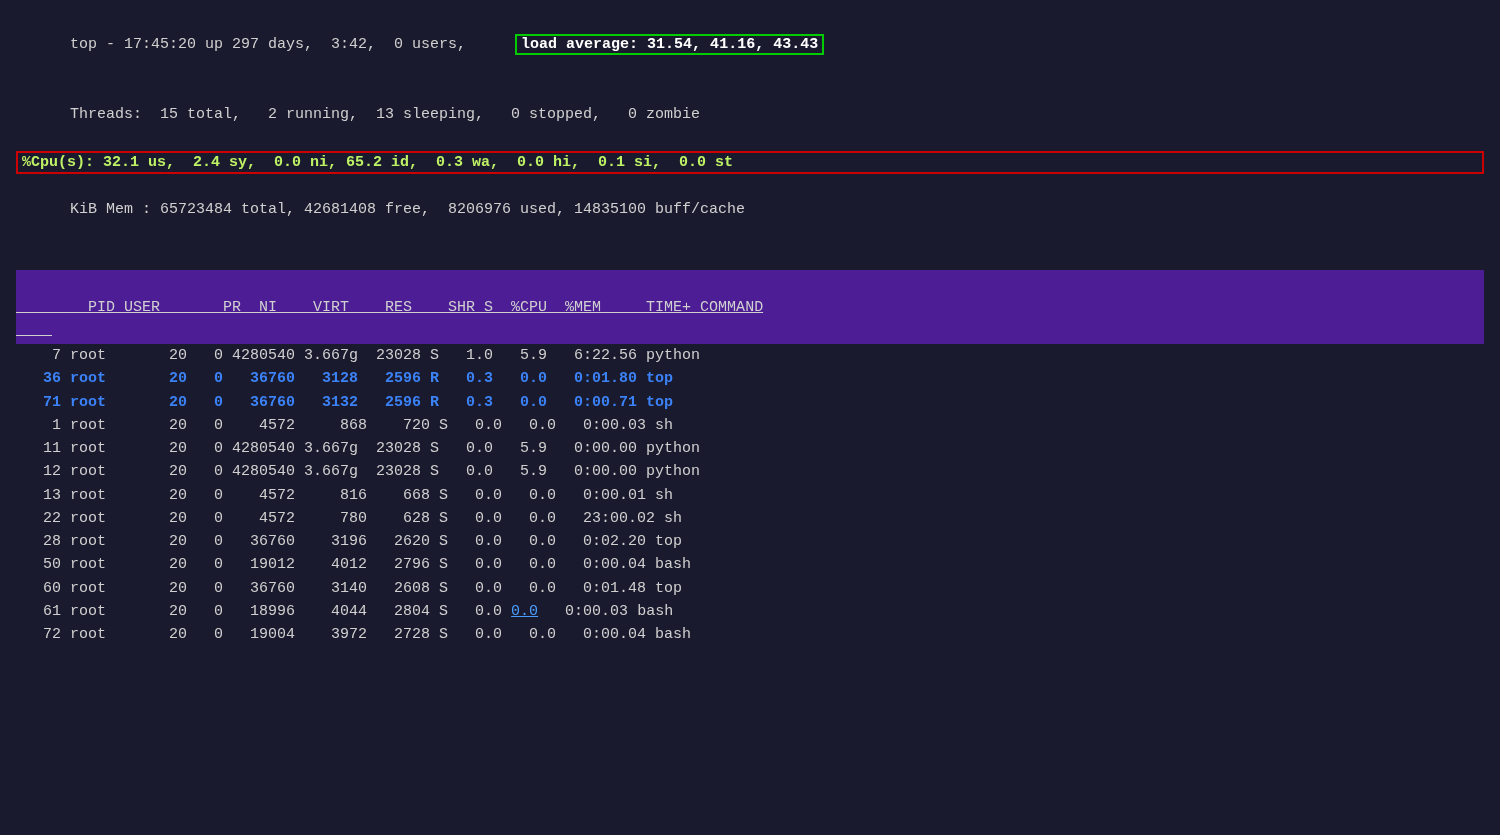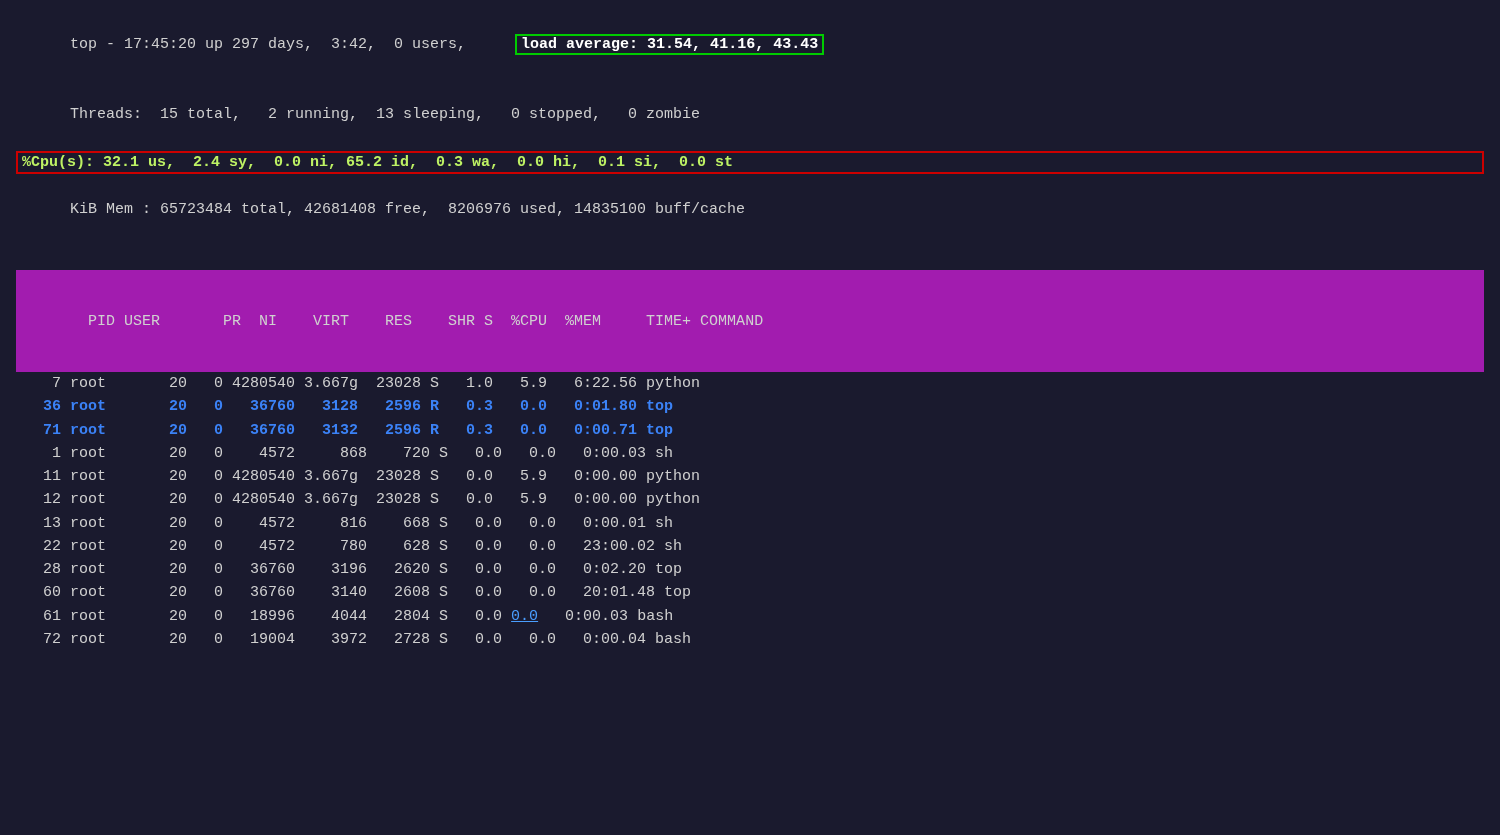--- a/index.html
+++ b/index.html
@@ -35,24 +35,25 @@
       width: calc(100% - 0px);
       color: #bef264;
       font-weight: bold;
       white-space: pre;
     }
     .table-section {
       margin-top: 14px;
     }
     .table-header {
       color: #d0d0d0;
-      background-color: #a21caf;
+      background-color: #4c1d95;
       white-space: pre;
-      padding: 16px 0;
+      padding: 2px 0;
       line-height: 1.55;
+      text-decoration: underline;
     }
     .table-row {
       white-space: pre;
       line-height: 1.55;
       color: #d0d0d0;
     }
     .table-row.bold-row {
       font-weight: bold;
       color: #3b82f6;
     }
@@ -95,18 +96,19 @@
     <div id="table-body">
         <div class="table-row">    7 root       20   0 4280540 3.667g  23028 S   1.0   5.9   6:22.56 python</div>
         <div class="table-row bold-row">   36 root       20   0   36760   3128   2596 R   0.3   0.0   0:01.80 top</div>
         <div class="table-row bold-row">   71 root       20   0   36760   3132   2596 R   0.3   0.0   0:00.71 top</div>
         <div class="table-row">    1 root       20   0    4572     868    720 S   0.0   0.0   0:00.03 sh</div>
         <div class="table-row">   11 root       20   0 4280540 3.667g  23028 S   0.0   5.9   0:00.00 python</div>
         <div class="table-row">   12 root       20   0 4280540 3.667g  23028 S   0.0   5.9   0:00.00 python</div>
         <div class="table-row">   13 root       20   0    4572     816    668 S   0.0   0.0   0:00.01 sh</div>
         <div class="table-row">   22 root       20   0    4572     780    628 S   0.0   0.0   23:00.02 sh</div>
         <div class="table-row">   28 root       20   0   36760    3196   2620 S   0.0   0.0   0:02.20 top</div>
-        <div class="table-row">   60 root       20   0   36760    3140   2608 S   0.0   0.0   20:01.48 top</div>
+        <div class="table-row">   50 root       20   0   19012    4012   2796 S   0.0   0.0   0:00.04 bash</div>
+        <div class="table-row">   60 root       20   0   36760    3140   2608 S   0.0   0.0   0:01.48 top</div>
         <div class="table-row"><span>   61 root       20   0   18996    4044   2804 S   0.0 </span><span class="blue-val">0.0</span><span>   0:00.03 bash</span></div>
         <div class="table-row">   72 root       20   0   19004    3972   2728 S   0.0   0.0   0:00.04 bash</div>
       </div>
   </div>
 </div>
 
 </body></html>

